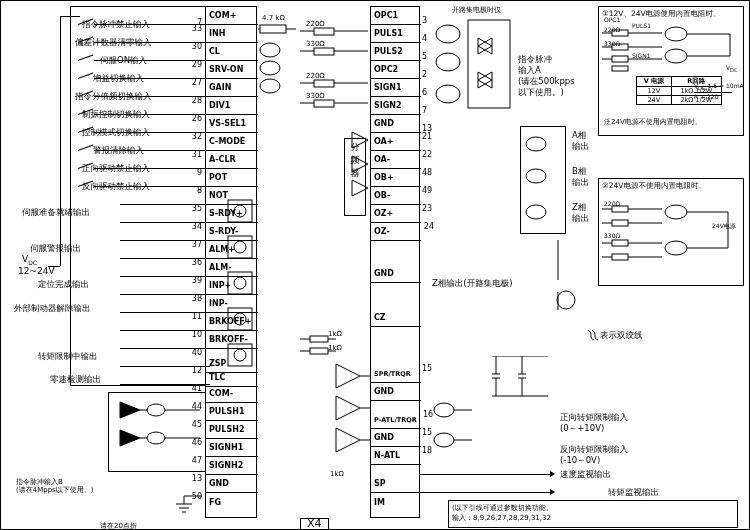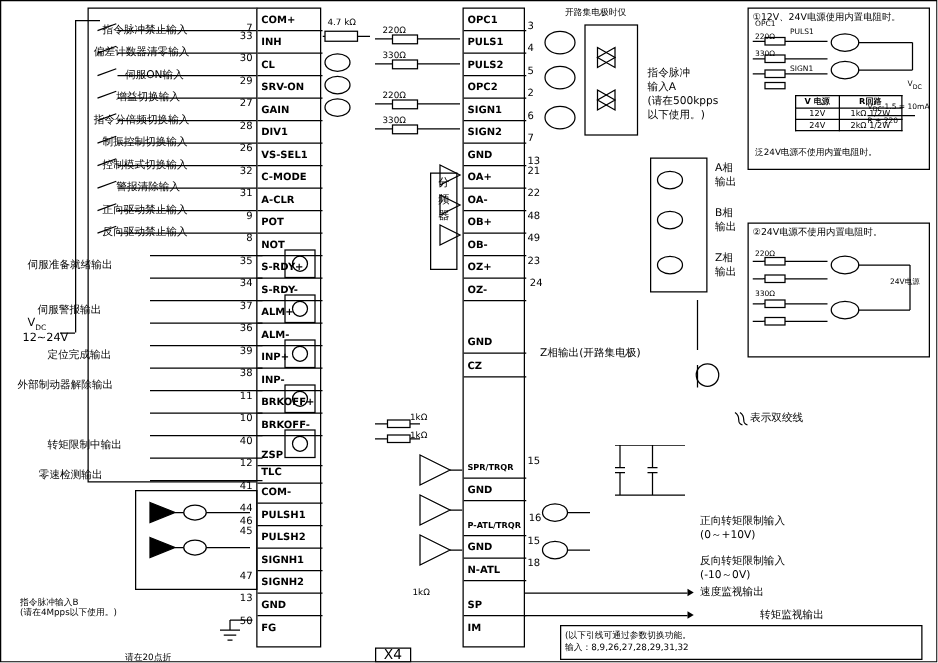--- a/index.html
+++ b/index.html
@@ -150,42 +150,42 @@
 <div class="num" style="left:188px;top:276px;width:14px;">39</div>
 <div class="num" style="left:188px;top:294px;width:14px;">38</div>
 <div class="num" style="left:188px;top:312px;width:14px;">11</div>
 <div class="num" style="left:188px;top:330px;width:14px;">10</div>
 <div class="num" style="left:188px;top:348px;width:14px;">40</div>
 <div class="num" style="left:188px;top:366px;width:14px;">12</div>
 <div class="num" style="left:188px;top:384px;width:14px;">41</div>
 
 <div class="num" style="left:188px;top:402px;width:14px;">44</div>
 <div class="num" style="left:188px;top:420px;width:14px;">45</div>
-<div class="num" style="left:188px;top:412px;width:14px;text-align:right;">46</div>
+<div class="num" style="left:188px;top:438px;width:14px;text-align:right;">46</div>
 <div class="num" style="left:188px;top:456px;width:14px;">47</div>
 <div class="num" style="left:188px;top:474px;width:14px;">13</div>
 <div class="num" style="left:188px;top:492px;width:14px;">50</div>
 
 <div class="lbl" style="left:82px;top:19px;">指令脉冲禁止输入</div>
 <div class="lbl" style="left:75px;top:37px;">偏差计数器清零输入</div>
 <div class="lbl" style="left:100px;top:55px;">伺服ON输入</div>
 <div class="lbl" style="left:93px;top:73px;">增益切换输入</div>
 <div class="lbl" style="left:75px;top:91px;">指令分倍频切换输入</div>
 <div class="lbl" style="left:82px;top:109px;">制振控制切换输入</div>
 <div class="lbl" style="left:82px;top:127px;">控制模式切换输入</div>
 <div class="lbl" style="left:93px;top:145px;">警报清除输入</div>
 <div class="lbl" style="left:82px;top:163px;">正向驱动禁止输入</div>
 <div class="lbl" style="left:82px;top:181px;">反向驱动禁止输入</div>
 
 <div class="lbl" style="left:22px;top:207px;">伺服准备就绪输出</div>
 <div class="lbl" style="left:30px;top:243px;">伺服警报输出</div>
 <div class="lbl" style="left:38px;top:279px;">定位完成输出</div>
 <div class="lbl" style="left:14px;top:303px;">外部制动器解除输出</div>
 <div class="lbl" style="left:38px;top:351px;">转矩限制中输出</div>
-<div class="lbl" style="left:31px;top:375px;font-family:Liberation Mono, monospace;">零速检测输出</div>
+<div class="lbl" style="left:50px;top:375px;font-family:Liberation Mono, monospace;">零速检测输出</div>
 
 <div class="lbl" style="left:22px;top:254px;font-size:9px;">
   <span>V</span><sub style="font-size:6px;">DC</sub>
 </div>
 <div class="lbl" style="left:18px;top:266px;font-size:9px;">12~24V</div>
 
 <div class="vline" style="left:60px;top:16px;height:250px;"></div>
 <div class="hline" style="left:60px;top:16px;width:20px;"></div>
 <div class="hline" style="left:48px;top:266px;width:12px;"></div>
 
@@ -339,21 +339,21 @@
     </div>
   <div class="term2" style="top:198px;">
       <span>OZ+</span>
     </div>
   <div class="term2" style="top:216px;">
       <span>OZ-</span>
     </div>
   <div class="term2" style="top:258px;">
       <span>GND</span>
     </div>
-  <div class="term2" style="top:277px;">
+  <div class="term2" style="top:302px;">
       <span>CZ</span>
     </div>
   <div class="term2" style="top:358px;font-size:6.5px;">
       <span>SPR/TRQR</span>
     </div>
   <div class="term2" style="top:376px;">
       <span>GND</span>
     </div>
   <div class="term2" style="top:404px;font-size:6.5px;">
       <span>P-ATL/TRQR</span>

